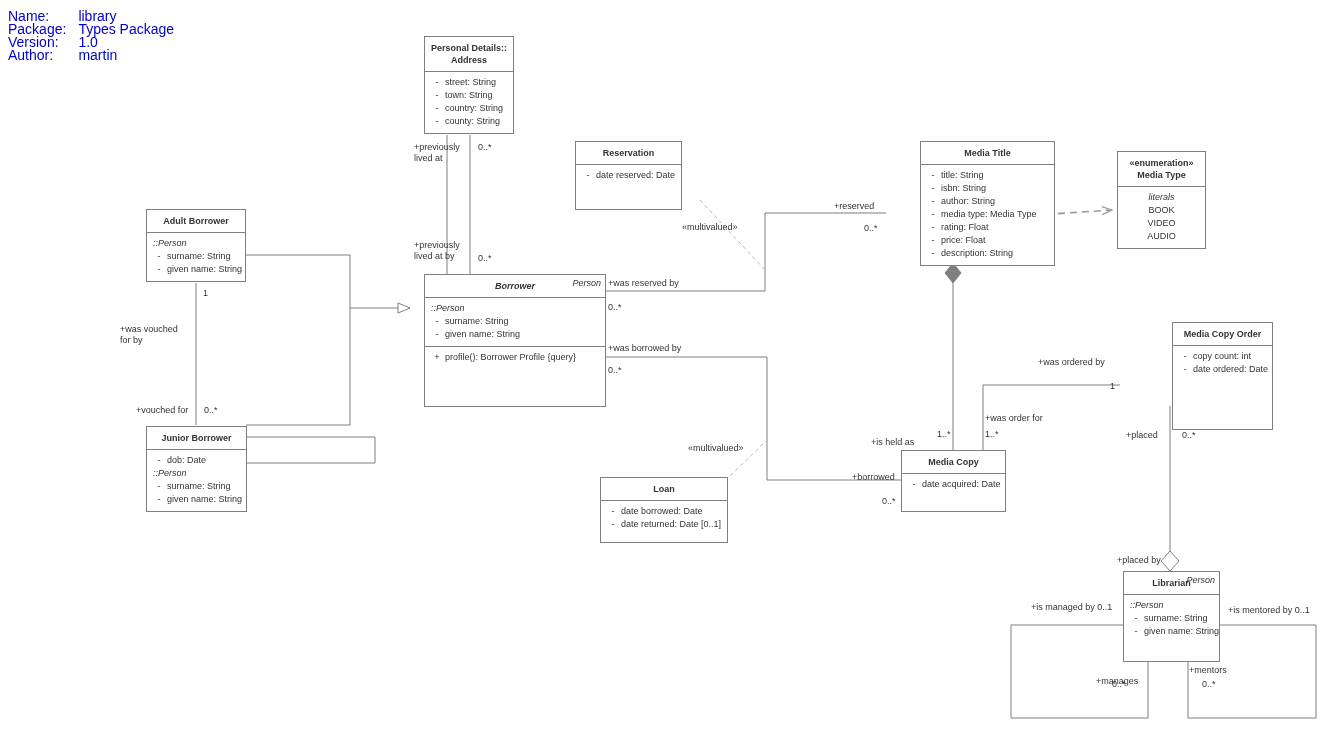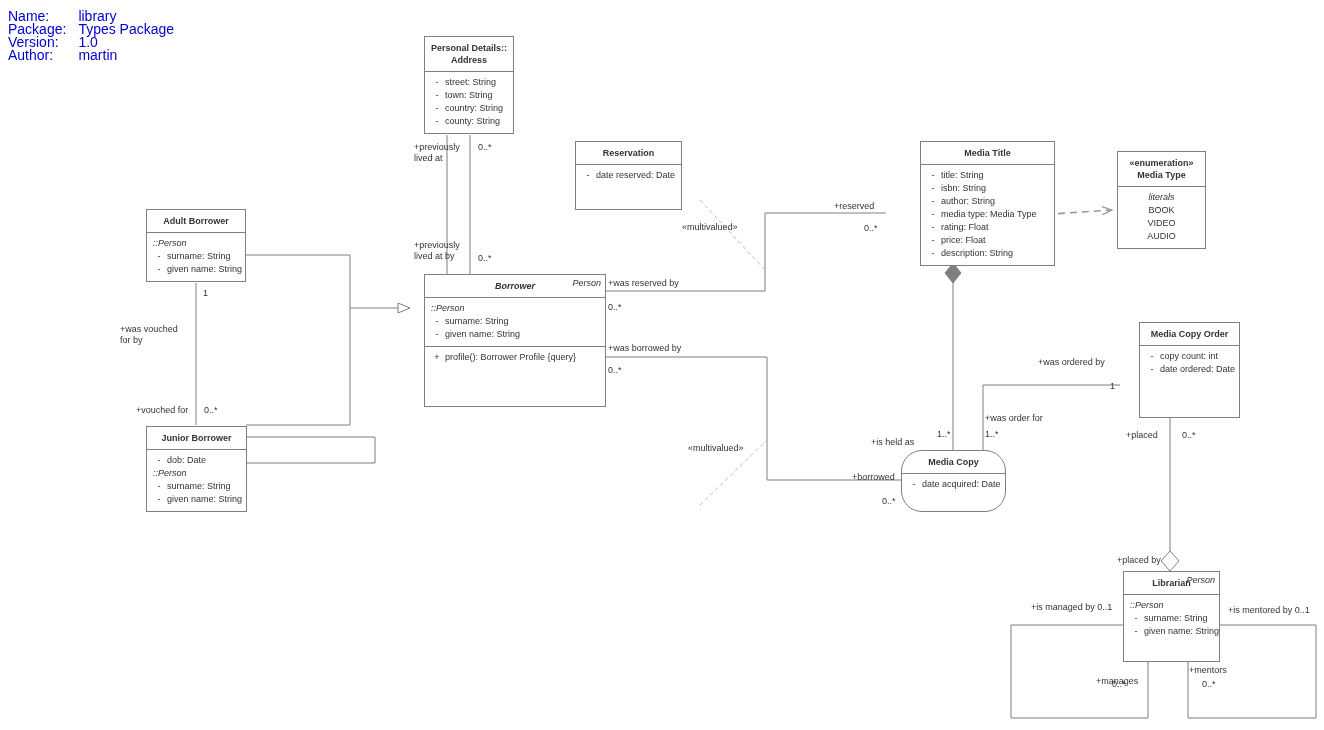--- a/index.html
+++ b/index.html
@@ -255,35 +255,42 @@
     <div class="cmp sep">
       <div class="row inh">::Person</div>
       <div class="row"><span class="vis">-</span><span>surname: String</span></div>
       <div class="row"><span class="vis">-</span><span>given name: String</span></div>
     </div>
     <div class="cmp sep">
       <div class="row"><span class="vis">+</span><span>profile(): Borrower Profile {query}</span></div>
     </div>
   </div>
 
-  <div class="cls" style="left:1139px; top:322px; width:101px; height:96px;">
+  <div class="cls" style="left:1172px; top:322px; width:101px; height:108px;">
     <div class="hdr">Media Copy Order</div>
     <div class="cmp sep">
       <div class="row"><span class="vis">-</span><span>copy count: int</span></div>
       <div class="row"><span class="vis">-</span><span>date ordered: Date</span></div>
     </div>
   </div>
 
-  <div class="cls" style="left:901px; top:450px; width:105px; height:62px;border-radius:21px;">
+  <div class="cls" style="left:901px; top:450px; width:105px; height:62px;">
     <div class="hdr">Media Copy</div>
     <div class="cmp sep">
       <div class="row"><span class="vis">-</span><span>date acquired: Date</span></div>
     </div>
   </div>
 
+  <div class="cls" style="left:600px; top:477px; width:128px; height:66px;">
+    <div class="hdr">Loan</div>
+    <div class="cmp sep">
+      <div class="row"><span class="vis">-</span><span>date borrowed: Date</span></div>
+      <div class="row"><span class="vis">-</span><span>date returned: Date [0..1]</span></div>
+    </div>
+  </div>
 
   <div class="cls" style="left:1123px; top:571px; width:97px; height:91px;">
     <div class="hdr">
       <span class="ownerlbl">Person</span>
       <span>Librarian</span>
     </div>
     <div class="cmp sep">
       <div class="row inh">::Person</div>
       <div class="row"><span class="vis">-</span><span>surname: String</span></div>
       <div class="row"><span class="vis">-</span><span>given name: String</span></div>

